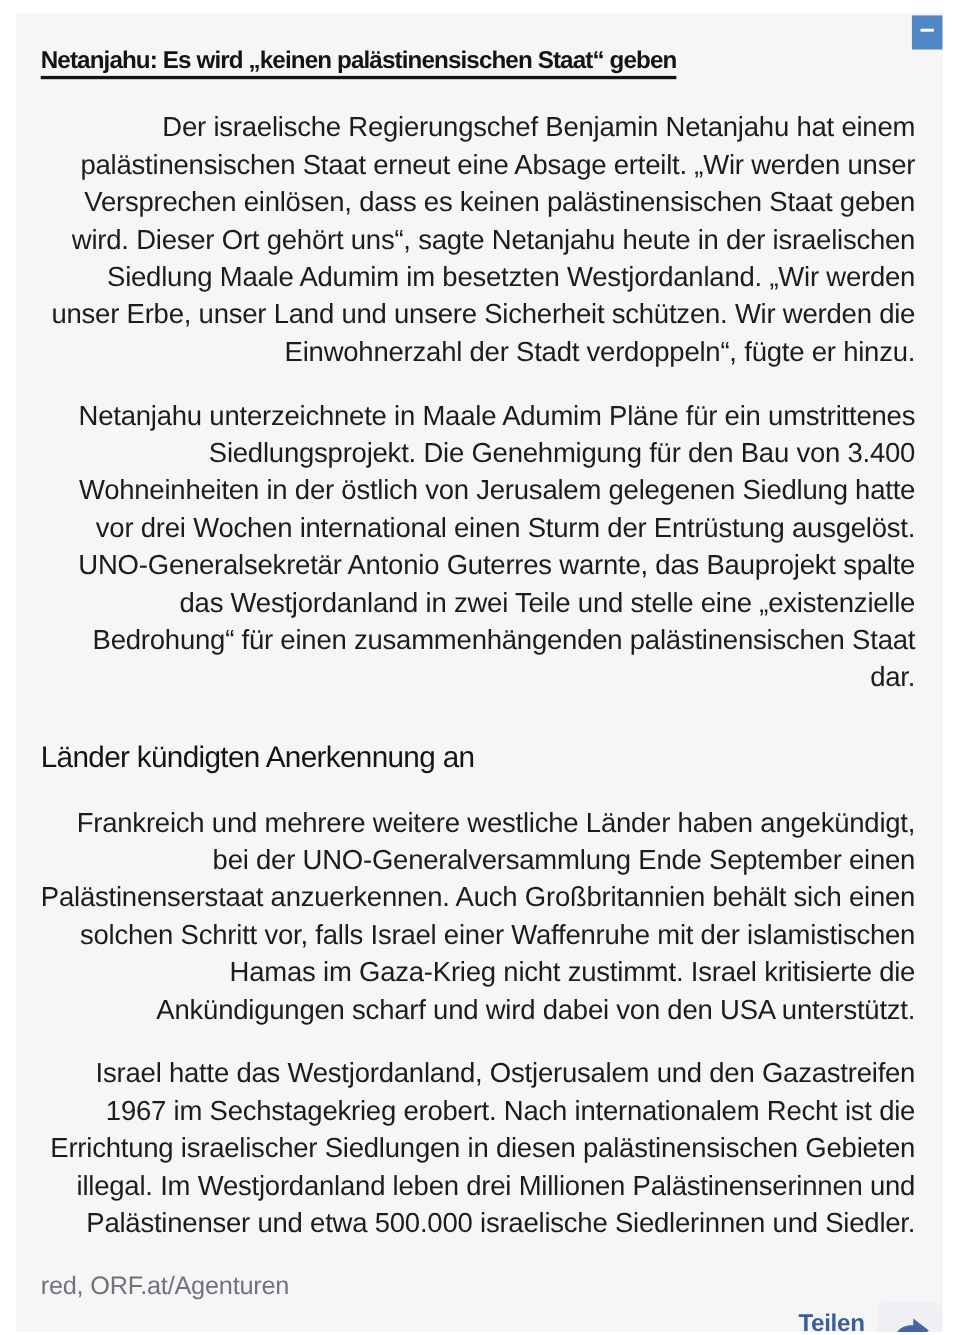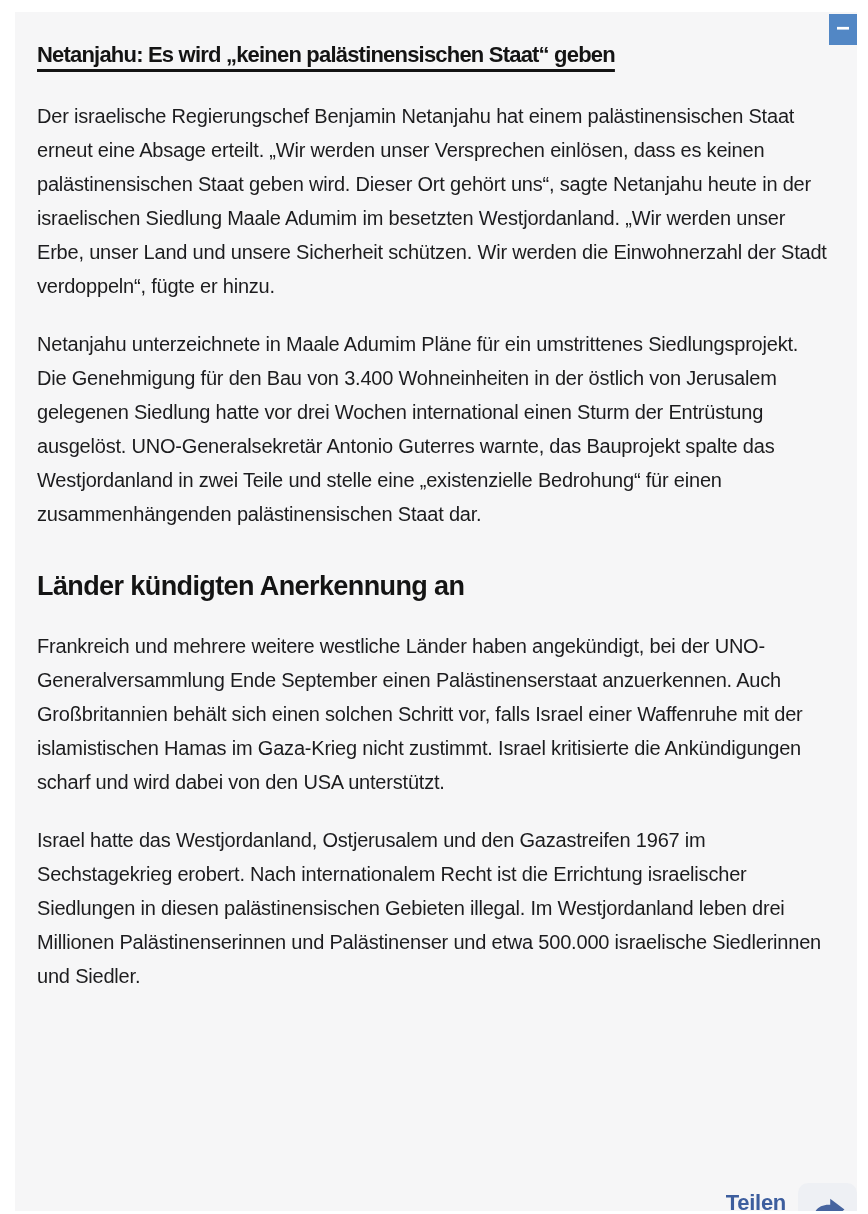--- a/index.html
+++ b/index.html
@@ -47,30 +47,31 @@
     letter-spacing: -0.8px;
     color: #141414;
     white-space: nowrap;
     text-decoration: underline;
     text-decoration-thickness: 3px;
     text-underline-offset: 7px;
     margin: 0 0 26px 0;
     cursor: pointer;
   }
   .body-text p {
-    font-size: 20px;
+    font-size: 25px;
     line-height: 34px;
     letter-spacing: -0.2px;
     color: #1c1c1e;
     margin: 0 0 24px 0;
+    text-align: right;
   }
   h2.subheading {
     font-size: 27px;
     line-height: 34px;
-    font-weight: 700;
+    font-weight: 400;
     letter-spacing: -0.6px;
     color: #141414;
     margin: 38px 0 26px 0;
   }
   .byline {
     font-size: 23px;
     line-height: 30px;
     letter-spacing: -0.2px;
     color: #72727c;
     margin-top: 4px;
@@ -115,20 +116,21 @@
     <div class="body-text">
       <p>Der israelische Regierungschef Benjamin Netanjahu hat einem palästinensischen Staat erneut eine Absage erteilt. „Wir werden unser Versprechen einlösen, dass es keinen palästinensischen Staat geben wird. Dieser Ort gehört uns“, sagte Netanjahu heute in der israelischen Siedlung Maale Adumim im besetzten Westjordanland. „Wir werden unser Erbe, unser Land und unsere Sicherheit schützen. Wir werden die Einwohnerzahl der Stadt verdoppeln“, fügte er hinzu.</p>
       <p>Netanjahu unterzeichnete in Maale Adumim Pläne für ein umstrittenes Siedlungsprojekt. Die Genehmigung für den Bau von 3.400 Wohneinheiten in der östlich von Jerusalem gelegenen Siedlung hatte vor drei Wochen international einen Sturm der Entrüstung ausgelöst. UNO-Generalsekretär Antonio Guterres warnte, das Bauprojekt spalte das Westjordanland in zwei Teile und stelle eine „existenzielle Bedrohung“ für einen zusammenhängenden palästinensischen Staat dar.</p>
 
       <h2 class="subheading">Länder kündigten Anerkennung an</h2>
 
       <p>Frankreich und mehrere weitere westliche Länder haben angekündigt, bei der UNO-Generalversammlung Ende September einen Palästinenserstaat anzuerkennen. Auch Großbritannien behält sich einen solchen Schritt vor, falls Israel einer Waffenruhe mit der islamistischen Hamas im Gaza-Krieg nicht zustimmt. Israel kritisierte die Ankündigungen scharf und wird dabei von den USA unterstützt.</p>
       <p>Israel hatte das Westjordanland, Ostjerusalem und den Gazastreifen 1967 im Sechstagekrieg erobert. Nach internationalem Recht ist die Errichtung israelischer Siedlungen in diesen palästinensischen Gebieten illegal. Im Westjordanland leben drei Millionen Palästinenserinnen und Palästinenser und etwa 500.000 israelische Siedlerinnen und Siedler.</p>
     </div>
 
+    <div class="byline">red, ORF.at/Agenturen</div>
 
     <div class="share">
       <span class="share-label">Teilen</span>
       <span class="share-iconbox">
         <svg width="38" height="38" viewBox="0 0 24 24" fill="#46649f" xmlns="http://www.w3.org/2000/svg">
           <path d="M13.4 4.2 L22.4 11.1 L13.4 18.0 L13.4 13.9 C8.2 13.7 4.8 15.6 2.2 19.6 C2.1 12.0 6.3 7.7 13.4 8.1 Z"></path>
         </svg>
       </span>
     </div>
 

